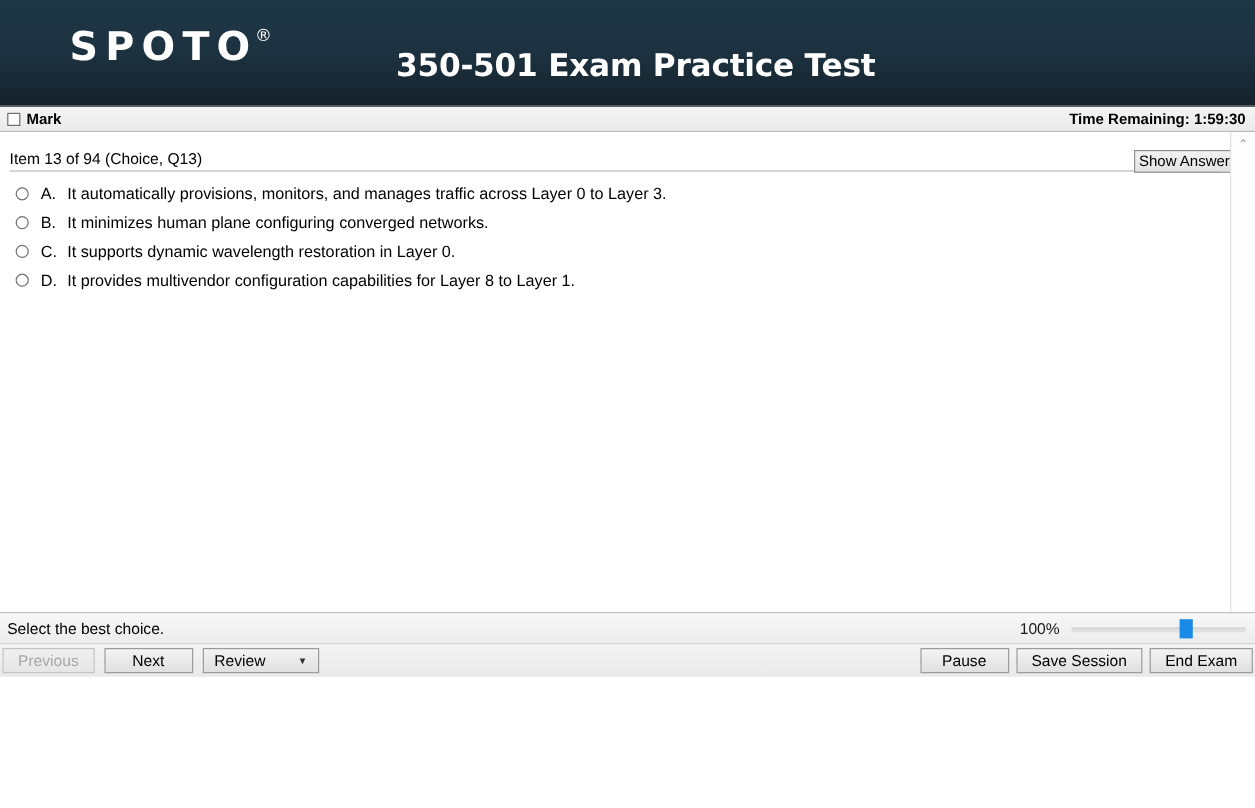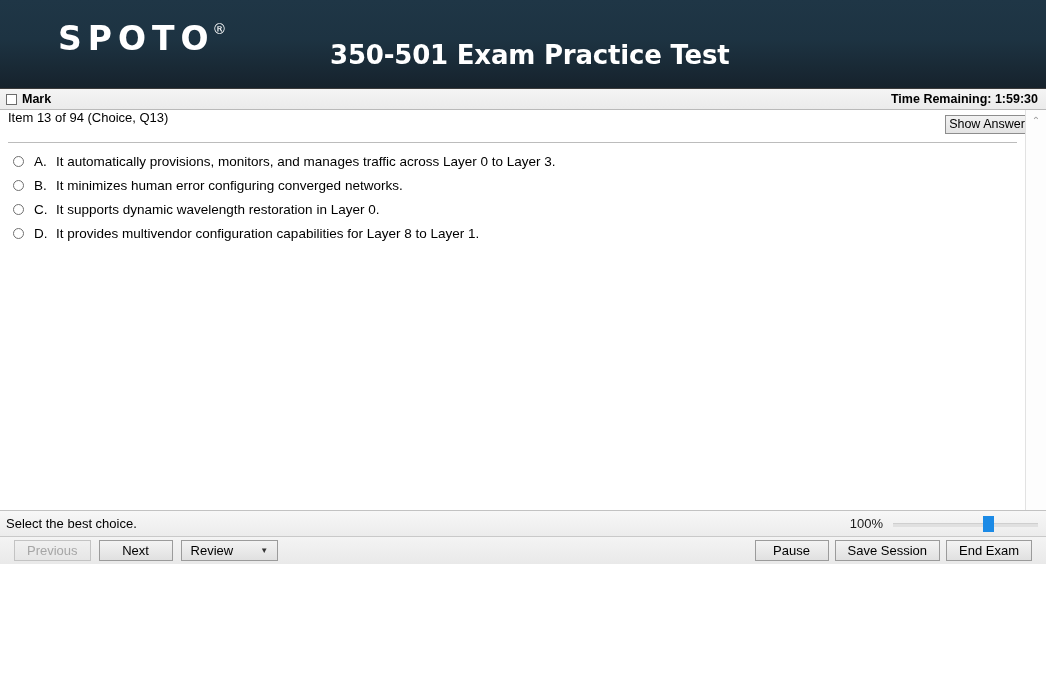--- a/index.html
+++ b/index.html
@@ -113,32 +113,32 @@
     left: 0;
     top: 0;
     right: 21px;
     bottom: 0;
     padding: 0;
   }
   .item-header {
     position: relative;
     height: 30px;
     display: flex;
-    align-items: flex-start;
+    align-items: flex-end;
     padding: 0 22px 0 8px;
     box-sizing: border-box;
   }
   .item-label {
     font-size: 13px;
     white-space: nowrap;
   }
   .show-answer {
     position: absolute;
     right: -4px;
-    top: 5px;
+    top: 15px;
     width: 84px;
     height: 19px;
     background: linear-gradient(180deg,#f2f2f2 0%, #e3e3e3 100%);
     border: 1px solid #8d8d8d;
     box-sizing: border-box;
     font-family: "Liberation Sans", sans-serif;
     font-size: 12.5px;
     color: #000000;
     text-align: center;
     line-height: 17px;
@@ -271,21 +271,21 @@
     cursor: pointer;
   }
 
   
   .buttonbar {
     flex: 0 0 27px;
     height: 27px;
     background: linear-gradient(180deg,#f4f4f4 0%, #e9e9e9 100%);
     display: flex;
     align-items: center;
-    padding: 0 14px;
+    padding: 0 2px;
     box-sizing: border-box;
     gap: 8px;
   }
   .btn {
     height: 21px;
     min-width: 74px;
     padding: 0 12px;
     background: linear-gradient(180deg,#f3f3f3 0%, #e0e0e0 100%);
     border: 1px solid #9b9b9b;
     box-sizing: border-box;
@@ -354,21 +354,21 @@
 
       <div class="choices">
         <label class="choice">
           <span class="radio"></span>
           <span class="choice-letter">A.</span>
           <span class="choice-text">It automatically provisions, monitors, and manages traffic across Layer 0 to Layer 3.</span>
         </label>
         <label class="choice">
           <span class="radio"></span>
           <span class="choice-letter">B.</span>
-          <span class="choice-text">It minimizes human error configuring converged networks.</span>
+          <span class="choice-text">It minimizes human plane configuring converged networks.</span>
         </label>
         <label class="choice">
           <span class="radio"></span>
           <span class="choice-letter">C.</span>
           <span class="choice-text">It supports dynamic wavelength restoration in Layer 0.</span>
         </label>
         <label class="choice">
           <span class="radio"></span>
           <span class="choice-letter">D.</span>
           <span class="choice-text">It provides multivendor configuration capabilities for Layer 8 to Layer 1.</span>

